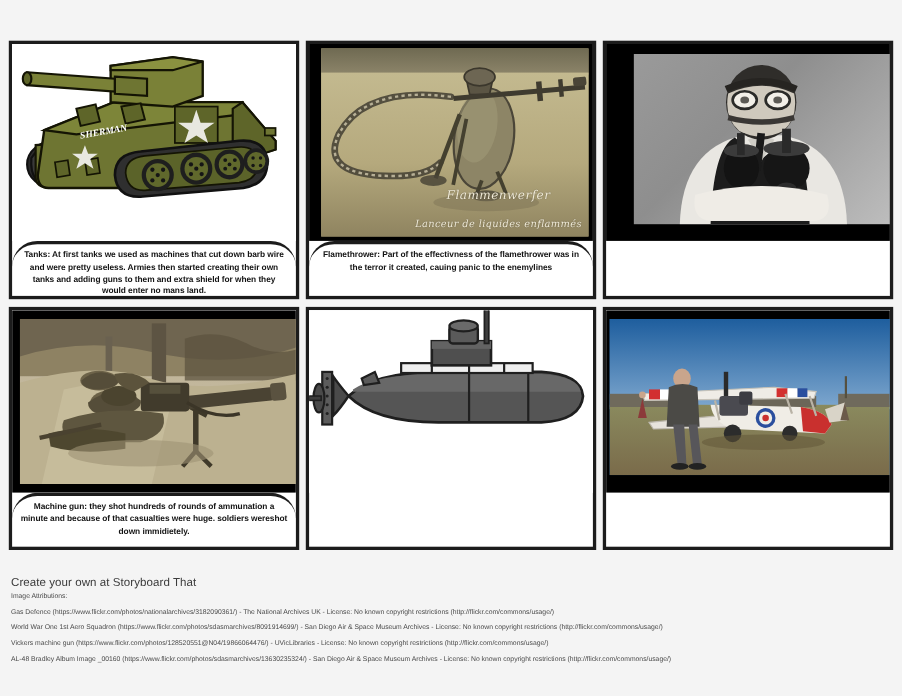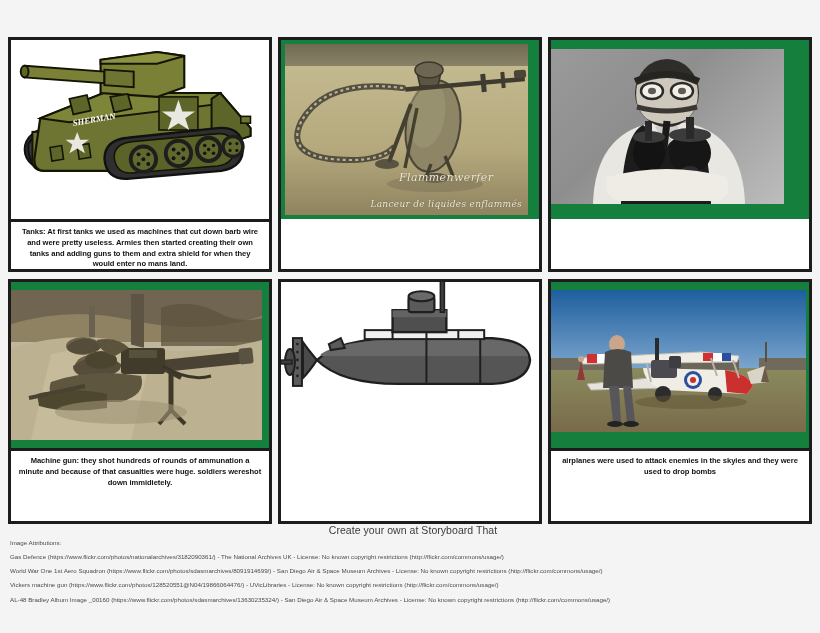--- a/index.html
+++ b/index.html
@@ -48,32 +48,33 @@
   .cell .caption {
     border-top: 3px solid #1c1c1c;
     box-sizing: border-box;
     padding: 5px 7px 6px 7px;
     text-align: center;
     font-size: 7.6px;
     line-height: 1.42;
     font-weight: bold;
     color: #131313;
     letter-spacing: -0.05px;
+    border-radius: 23px;
   }
   .cell.h1 .caption { height: 50px; }
-  .cell.h2 .caption { height: 73px; }
+  .cell.h2 .caption { height: 49px; }
 
   
   .photo {
     position: absolute;
     inset: 0;
     display: flex;
     align-items: center;
-    justify-content: flex-start;
-    background: #15803d;
+    justify-content: flex-end;
+    background: #000000;
   }
   .photo-inner {
     position: relative;
     overflow: hidden;
   }
 
   
   .tank-scene { position: absolute; inset: 0; background: #ffffff; }
 
   
@@ -126,21 +127,20 @@
     position: absolute;
     left: 10px;
     top: 524px;
     width: 806px;
   }
   .cta {
     font-size: 10.5px;
     color: #3b3b3b;
     letter-spacing: .05px;
     margin-bottom: 3px;
-    text-align: center;
   }
   .attr-title {
     font-size: 6.2px;
     color: #4a4a4a;
     margin-bottom: 7px;
   }
   .attr-line {
     font-size: 6.2px;
     color: #4a4a4a;
     line-height: 1.32;
@@ -268,20 +268,21 @@
                   <ellipse cx="150" cy="140" rx="48" ry="8" fill="#7d7356" opacity=".5"></ellipse>
                 </svg>
               </div>
               <div class="fw-script">
                 <div class="l1">Flammenwerfer</div>
                 <div class="l2">Lanceur de liquides enflammés</div>
               </div>
             </div>
           </div>
         </div>
+        <div class="caption">Flamethrower: Part of the effectivness of the flamethrower was in the terror it created, cauing panic to the enemylines</div>
       </div>
 
       <div class="cell h1">
         <div class="art">
           <div class="photo">
             <div class="photo-inner" style="width:233px;height:155px;margin-top:-6px;">
               <div class="gm-bg"></div>
               <svg viewBox="0 0 233 155" width="100%" height="100%" style="position:absolute;inset:0;">
 
                 <path d="M42 155 Q44 86 100 74 L136 74 Q192 86 194 155 Z" fill="#e9e7e2"></path>
@@ -480,21 +481,20 @@
 
                 <path d="M30 72 L34 90 L26 90 Z" fill="#8c3a3a"></path>
                 <circle cx="30" cy="69" r="3" fill="#c9a58c"></circle>
                 <path d="M214 76 L218 92 L210 92 Z" fill="#6b5a4a"></path>
 
                 <ellipse cx="140" cy="112" rx="56" ry="7" fill="#5f5436" opacity=".5"></ellipse>
               </svg>
             </div>
           </div>
         </div>
-        <div class="caption">airplanes were used to attack enemies in the skyies and they were used to drop bombs</div>
       </div>
     </div>
   </div>
 
   <div class="footer">
     <div class="cta">Create your own at Storyboard That</div>
     <div class="attr-title">Image Attributions:</div>
     <div class="attr-line">Gas Defence (https://www.flickr.com/photos/nationalarchives/3182090361/) - The National Archives UK - License: No known copyright restrictions (http://flickr.com/commons/usage/)</div>
     <div class="attr-line">World War One 1st Aero Squadron (https://www.flickr.com/photos/sdasmarchives/8091914699/) - San Diego Air &amp; Space Museum Archives - License: No known copyright restrictions (http://flickr.com/commons/usage/)</div>
     <div class="attr-line">Vickers machine gun (https://www.flickr.com/photos/128520551@N04/19866064476/) - UVicLibraries - License: No known copyright restrictions (http://flickr.com/commons/usage/)</div>

